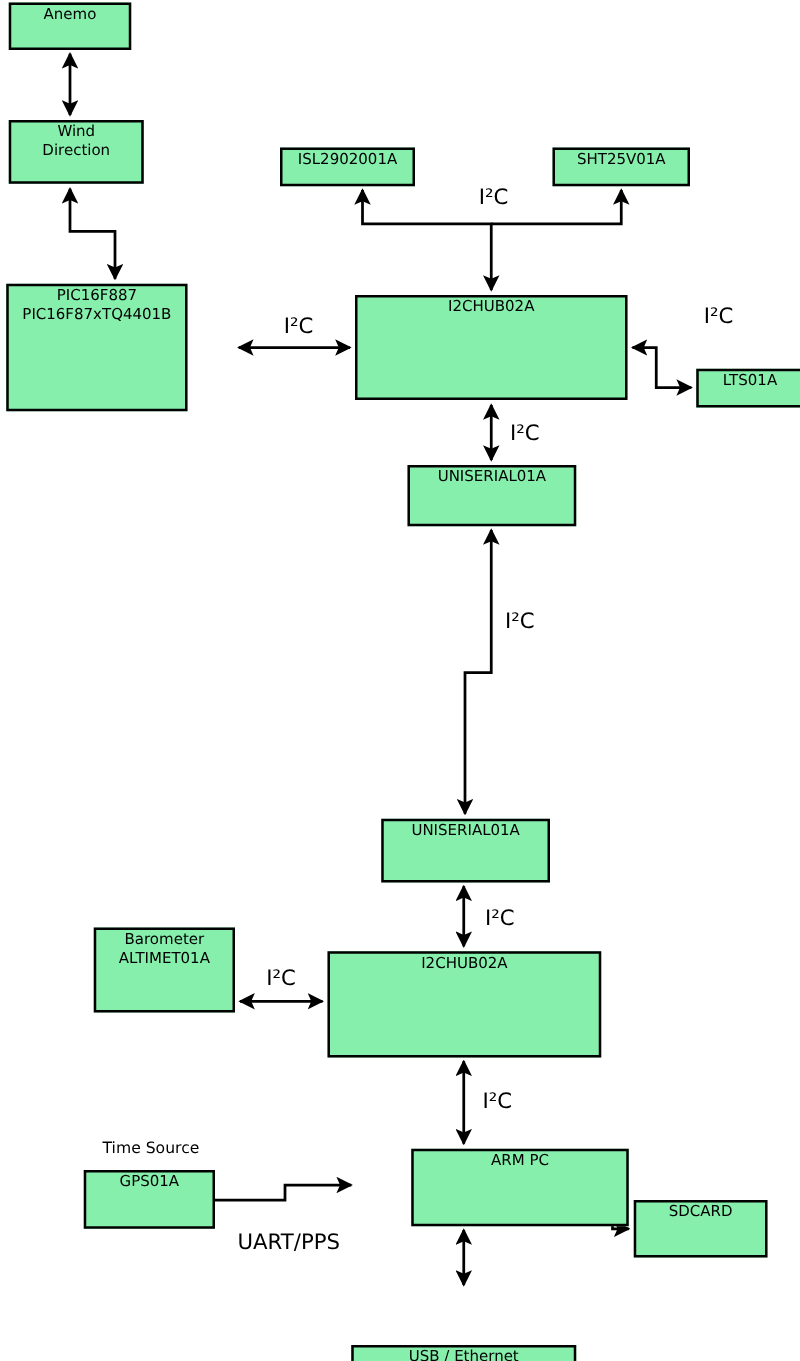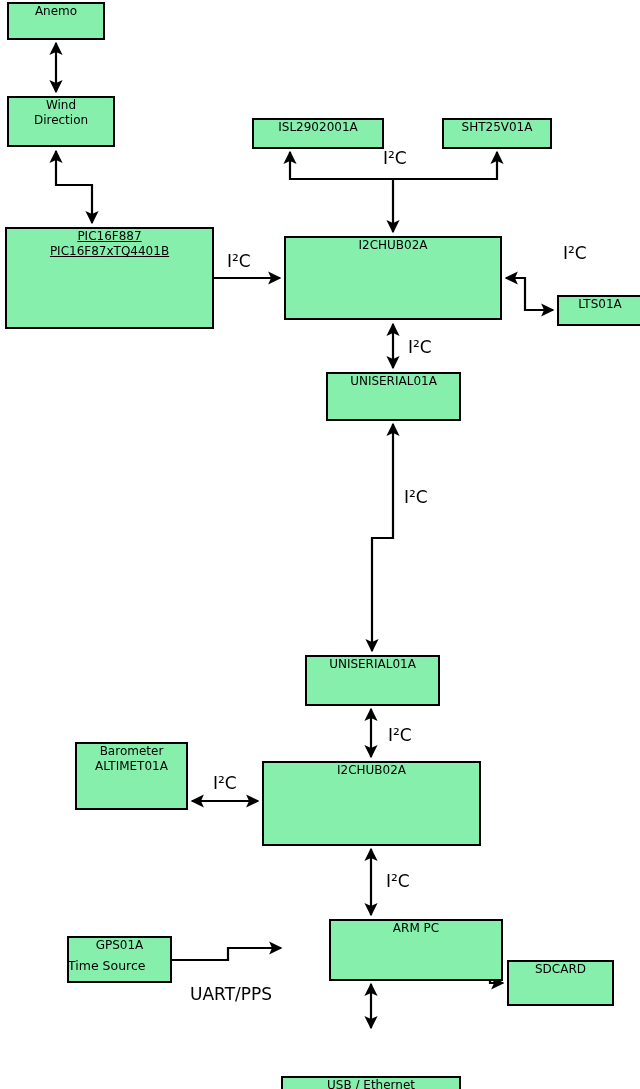--- a/index.html
+++ b/index.html
@@ -102,26 +102,26 @@
 
   <div class="node" style="left:7px; top:2px; width:98px; height:38px;">
     <span>Anemo</span>
   </div>
 
   <div class="node" style="left:7px; top:96px; width:108px; height:51px;">
     <span>Wind
 Direction</span>
   </div>
 
-  <div class="node" style="left:5px; top:227px; width:209px; height:102px;text-decoration:underline;">
+  <div class="node" style="left:5px; top:227px; width:145px; height:102px;">
     <span>PIC16F887
 PIC16F87xTQ4401B</span>
   </div>
 
-  <div class="node" style="left:252px; top:118px; width:132px; height:31px;">
+  <div class="node" style="left:224px; top:118px; width:108px; height:31px;">
     <span>ISL2902001A</span>
   </div>
 
   <div class="node" style="left:442px; top:118px; width:110px; height:31px;">
     <span>SHT25V01A</span>
   </div>
 
   <div class="node" style="left:284px; top:236px; width:218px; height:84px;">
     <span>I2CHUB02A</span>
   </div>
@@ -174,15 +174,15 @@
   <div class="edge-label" style="left:404px; top:487px;">I²C</div>
 
   <div class="edge-label" style="left:388px; top:725px;">I²C</div>
 
   <div class="edge-label" style="left:213px; top:773px;">I²C</div>
 
   <div class="edge-label" style="left:386px; top:871px;">I²C</div>
 
   <div class="edge-label" style="left:190px; top:972px;margin-top:12px;">UART/PPS</div>
 
-  <div class="free-label" style="left:68px; top:910px;margin-top:48px;">Time Source</div>
+  <div class="free-label" style="left:82px; top:910px;">Time Source</div>
 
 </div>
 
 </body></html>

